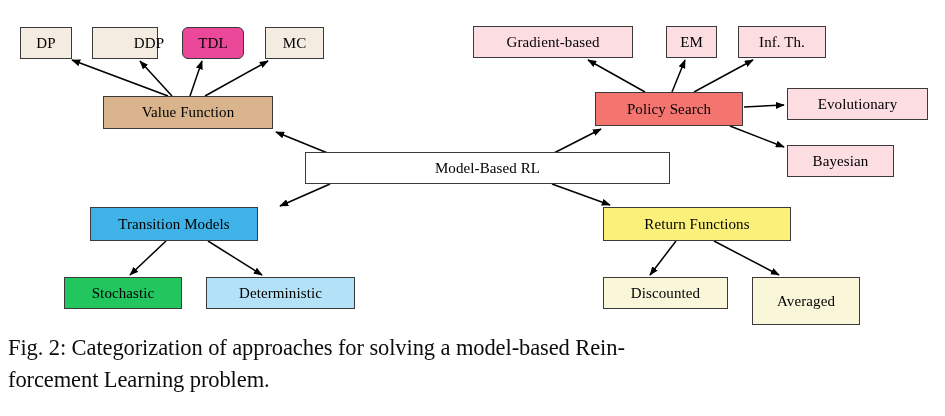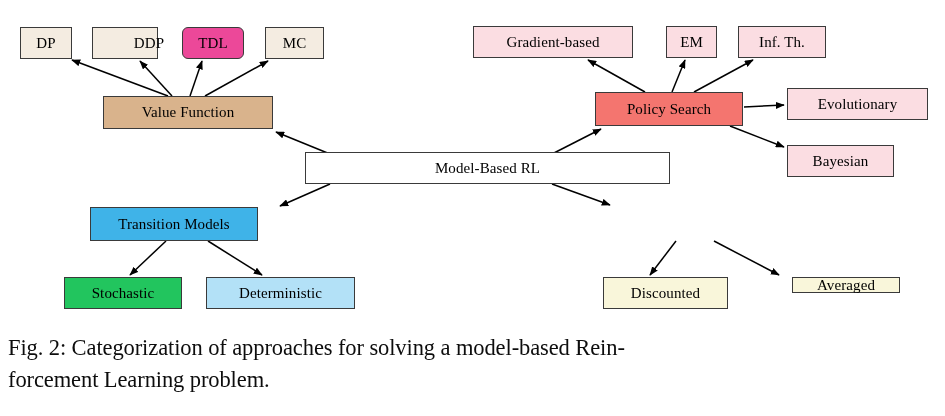--- a/index.html
+++ b/index.html
@@ -111,20 +111,23 @@
     </div>
 
     <div class="node" style="left: 595px; top: 92px; width: 148px; height: 34px; background: rgb(244, 117, 111); border-color: rgb(58, 58, 58);">
       <span>Policy Search</span>
     </div>
 
     <div class="node" style="left: 90px; top: 207px; width: 168px; height: 34px; background: rgb(63, 179, 232); border-color: rgb(58, 58, 58);">
       <span>Transition Models</span>
     </div>
 
+    <div class="node" style="left: 603px; top: 207px; width: 188px; height: 34px; background: rgb(250, 240, 122); border-color: rgb(58, 58, 58);">
+      <span>Return Functions</span>
+    </div>
 
     <div id="leaf-host">
         <div class="node" style="left: 20px; top: 27px; width: 52px; height: 32px; background: rgb(244, 236, 225); border-color: rgb(58, 58, 58);">
           <span>DP</span>
         </div>
         <div class="node" style="left: 92px; top: 27px; width: 66px; height: 32px; background: rgb(244, 236, 225); border-color: rgb(58, 58, 58); padding-left: 48px;">
           <span>DDP</span>
         </div>
         <div class="node" style="left: 182px; top: 27px; width: 62px; height: 32px; background: #ec4899; border-color: rgb(58, 58, 58); border-radius: 6px;">
           <span>TDL</span>
@@ -149,21 +152,21 @@
         </div>
         <div class="node" style="left: 64px; top: 277px; width: 118px; height: 32px; background: #22c55e; border-color: rgb(58, 58, 58);">
           <span>Stochastic</span>
         </div>
         <div class="node" style="left: 206px; top: 277px; width: 149px; height: 32px; background: rgb(179, 225, 247); border-color: rgb(58, 58, 58);">
           <span>Deterministic</span>
         </div>
         <div class="node" style="left: 603px; top: 277px; width: 125px; height: 32px; background: rgb(249, 246, 218); border-color: rgb(58, 58, 58);">
           <span>Discounted</span>
         </div>
-        <div class="node" style="left: 752px; top: 277px; width: 108px; height: 16px; background: rgb(249, 246, 218); border-color: rgb(58, 58, 58); margin-left: 40px;">
+        <div class="node" style="left: 752px; top: 277px; width: 108px; height: 48px; background: rgb(249, 246, 218); border-color: rgb(58, 58, 58);">
           <span>Averaged</span>
         </div>
       </div>
 
   </div>
 
   <div id="caption">
     <span class="cap-line">Fig. 2: Categorization of approaches for solving a model-based Rein-</span>
     <span class="cap-line">forcement Learning problem.</span>
   </div>

